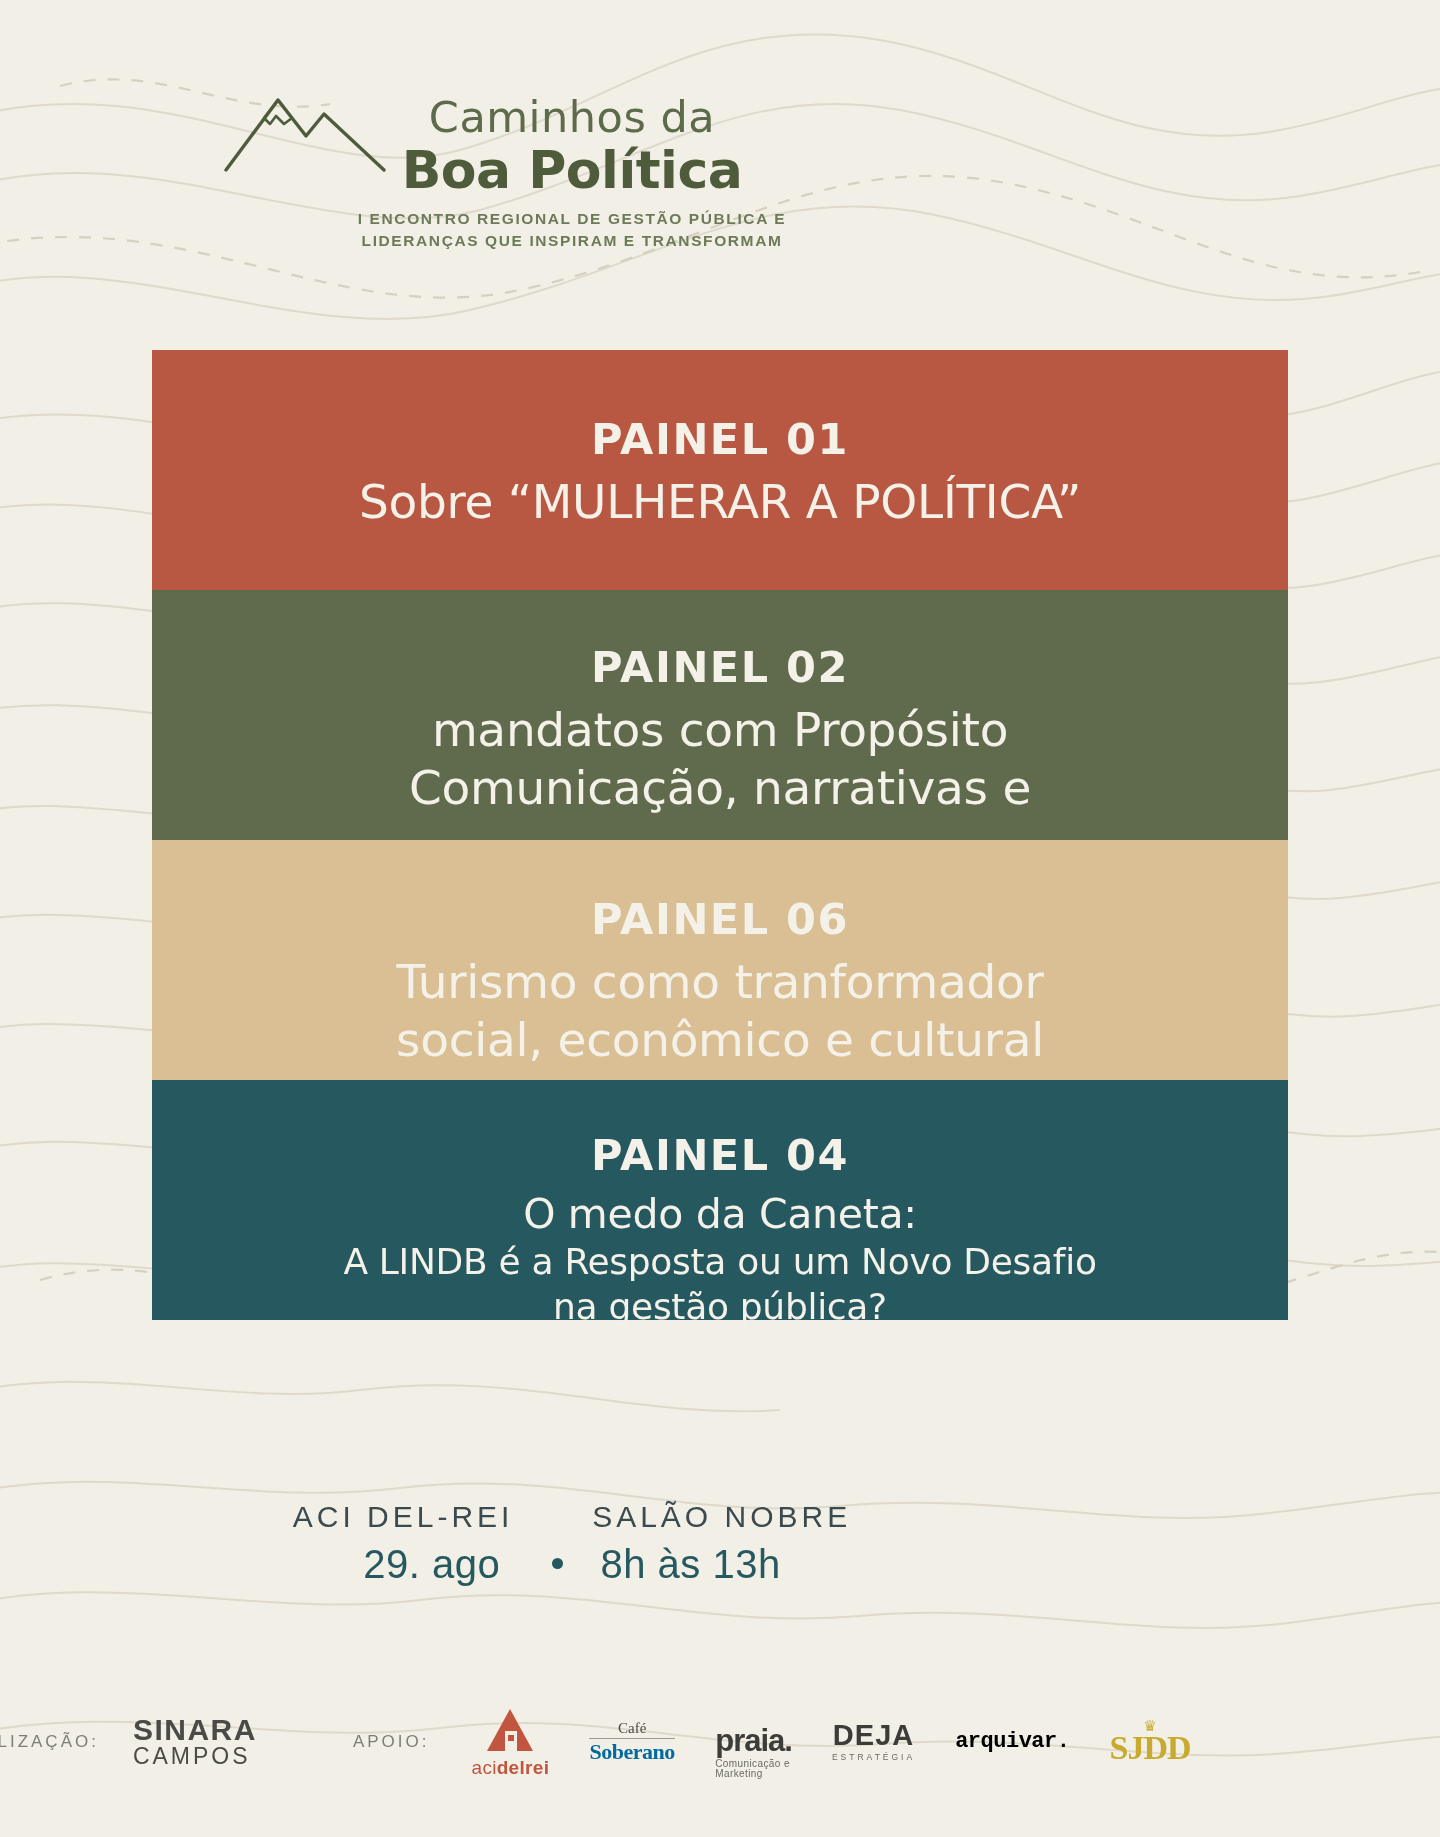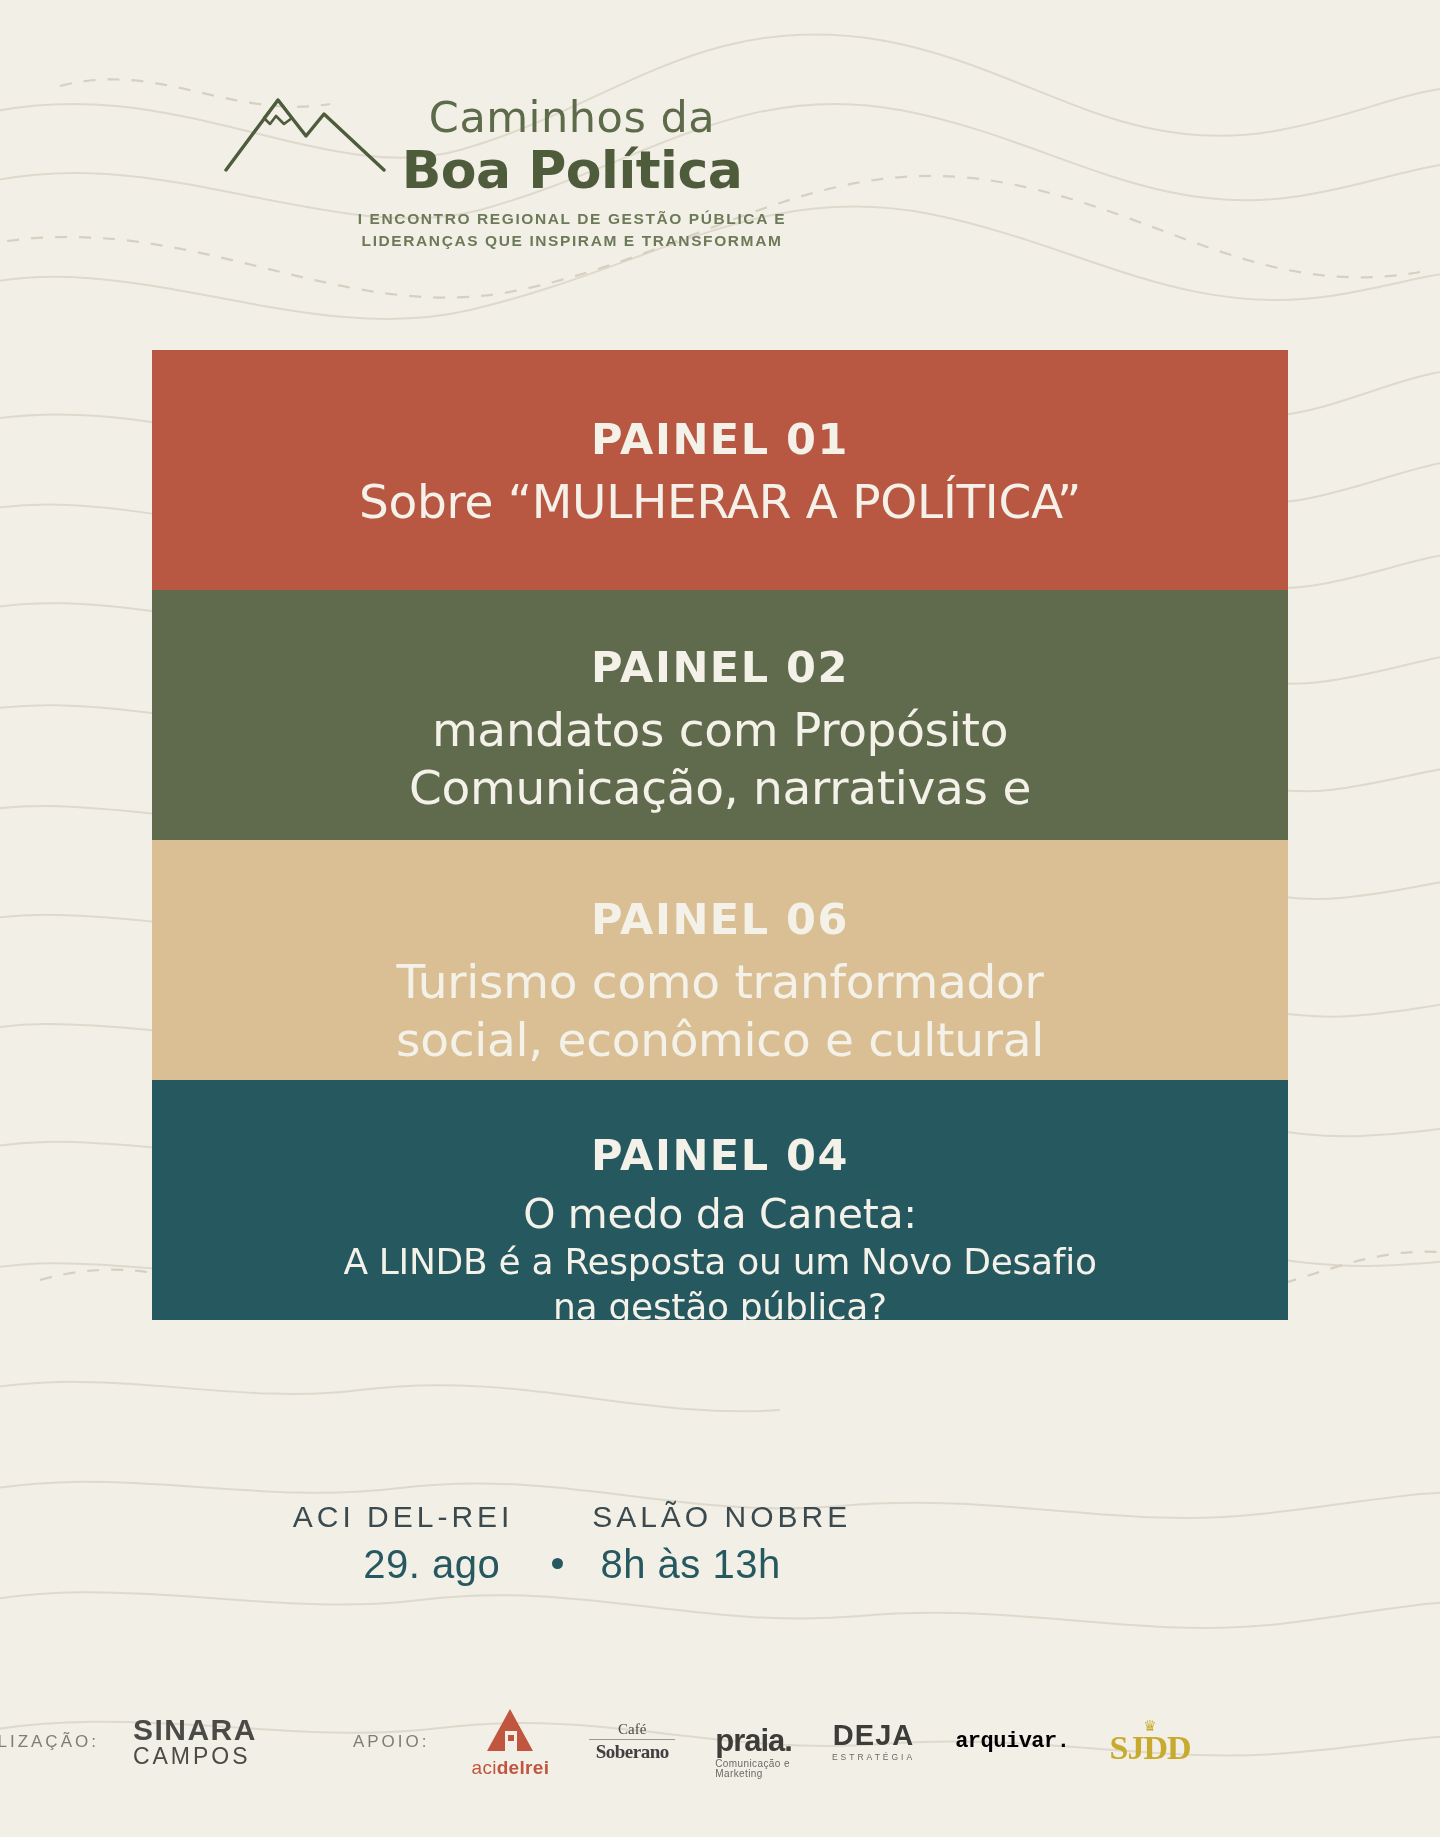--- a/index.html
+++ b/index.html
@@ -185,21 +185,21 @@
     display: flex;
     align-items: center;
     gap: 40px;
     margin-left: 26px;
   }
   .flogo { display: flex; flex-direction: column; align-items: center; line-height: 1; }
   .acidelrei .txt { font-size: 19px; color: #c0563f; letter-spacing: 0.3px; margin-top: 3px; }
   .acidelrei .txt b { font-weight: 700; }
 
   .cafe .t1 { font-family: "Liberation Serif", serif; font-size: 15px; color: #4a4a46; }
-  .cafe .t2 { font-family: "Liberation Serif", serif; font-size: 19px; color: #404040; font-weight: 700; letter-spacing: -0.5px; }
+  .cafe .t2 { font-family: "Liberation Serif", serif; font-size: 22px; color: #0369a1; font-weight: 700; letter-spacing: -0.5px; }
   .cafe .rule { width: 86px; height: 1px; background: #9a9a92; margin: 2px 0; }
 
   .praia .t1 { font-size: 31px; font-weight: 700; color: #3c3c38; letter-spacing: -1px; margin-top: 21px; }
   .praia .t2 { font-size: 10px; color: #6a6a62; letter-spacing: 0.4px; margin-top: 3px; }
 
   .deja .t1 { font-size: 29px; font-weight: 700; color: #3c3c38; letter-spacing: 1px; }
   .deja .t2 { font-size: 8.5px; color: #6a6a62; letter-spacing: 3px; margin-top: 3px; }
 
   .arquivar .t1 { font-size: 22px; font-weight: 700; color: #000000; letter-spacing: -0.5px; font-family: Liberation Mono, monospace; }
 

